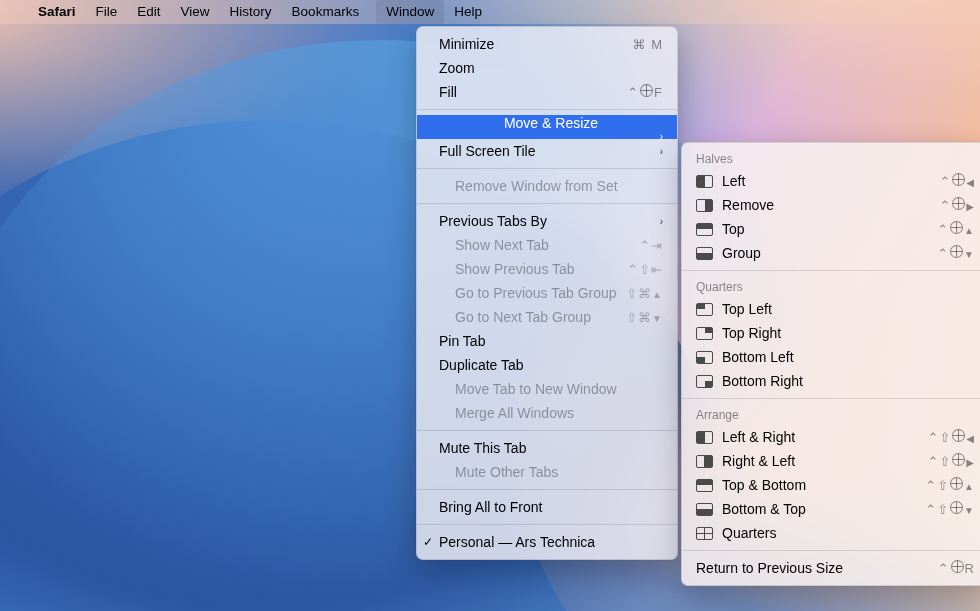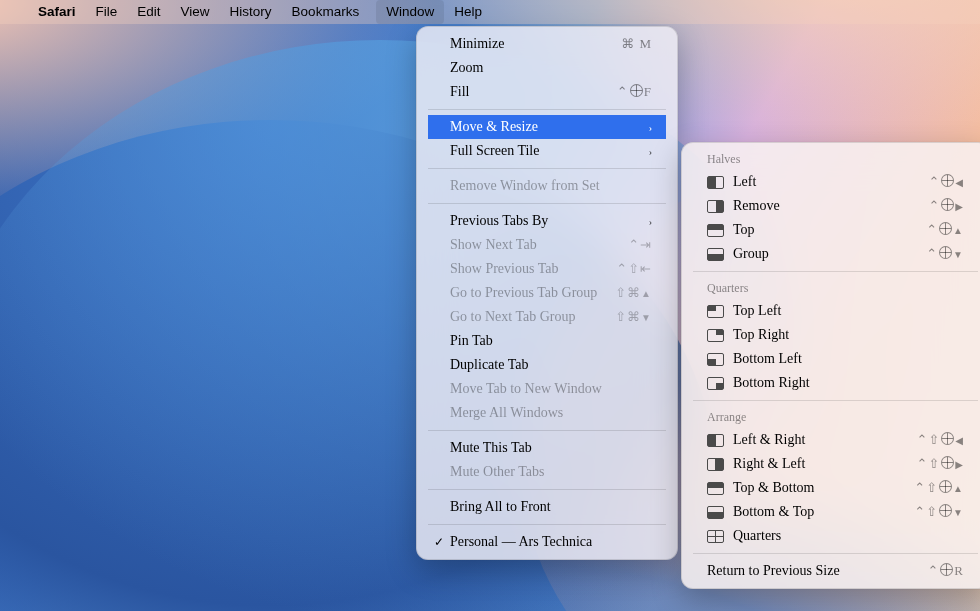--- a/index.html
+++ b/index.html
@@ -40,43 +40,42 @@
   .apple { font-size: 15px; padding: 0 10px 0 4px; }
   .mb-item { padding: 0 10px; line-height: 24px; height: 24px; cursor: default; }
   .mb-item.bold { font-weight: 600; }
   .mb-item.open { background: rgba(0,0,0,0.08); border-radius: 4px; margin-left: 7px; }
 
   .menu {
     position: absolute;
     background: rgba(240,238,245,0.82);
     backdrop-filter: blur(20px);
     border: 1px solid rgba(0,0,0,0.12);
-    border-radius: 12px;
+    border-radius: 7px;
     box-shadow: 0 10px 30px rgba(0,0,0,0.25), 0 0 0 0.5px rgba(0,0,0,0.05);
-    padding: 5px 11px;
+    padding: 5px 0;
     font-size: 14px;
-    font-family: Liberation Serif, serif;
   }
   .menu.main { left: 416px; top: 26px; width: 262px; }
   .menu.sub  { left: 681px; top: 142px; width: 309px; background: rgba(248,242,242,0.85); }
 
   .mi {
     display: flex;
     align-items: center;
     height: 24px;
     padding: 0 14px 0 22px;
     position: relative;
     cursor: default;
   }
   .mi .label { flex: 1; white-space: nowrap; }
   .mi .shortcut { color: rgba(0,0,0,0.45); font-size: 13px; letter-spacing: 1px; display:flex; align-items:center; gap:0; }
   .mi .chev { margin-left: auto; color: rgba(0,0,0,0.75); font-size: 10px; }
-  .mi.disabled { color: rgba(0,0,0,0.35); }
+  .mi.disabled { color: rgba(0,0,0,0.35); margin-left: 16px; }
   .mi.disabled .shortcut { color: rgba(0,0,0,0.28); }
-  .mi.highlight { background: #2f6fed; color: #fff; }
+  .mi.highlight { background: #2f6fed; color: #fff; flex-direction: column; }
   .mi.highlight .chev { color: #fff; }
   .check { position: absolute; left: 6px; font-size: 12px; }
 
   .sep { height: 1px; background: rgba(0,0,0,0.12); margin: 5px 0; }
   .section-header {
     padding: 4px 14px 3px 14px;
     font-size: 12px;
     color: rgba(0,0,0,0.45);
     font-weight: 500;
   }

